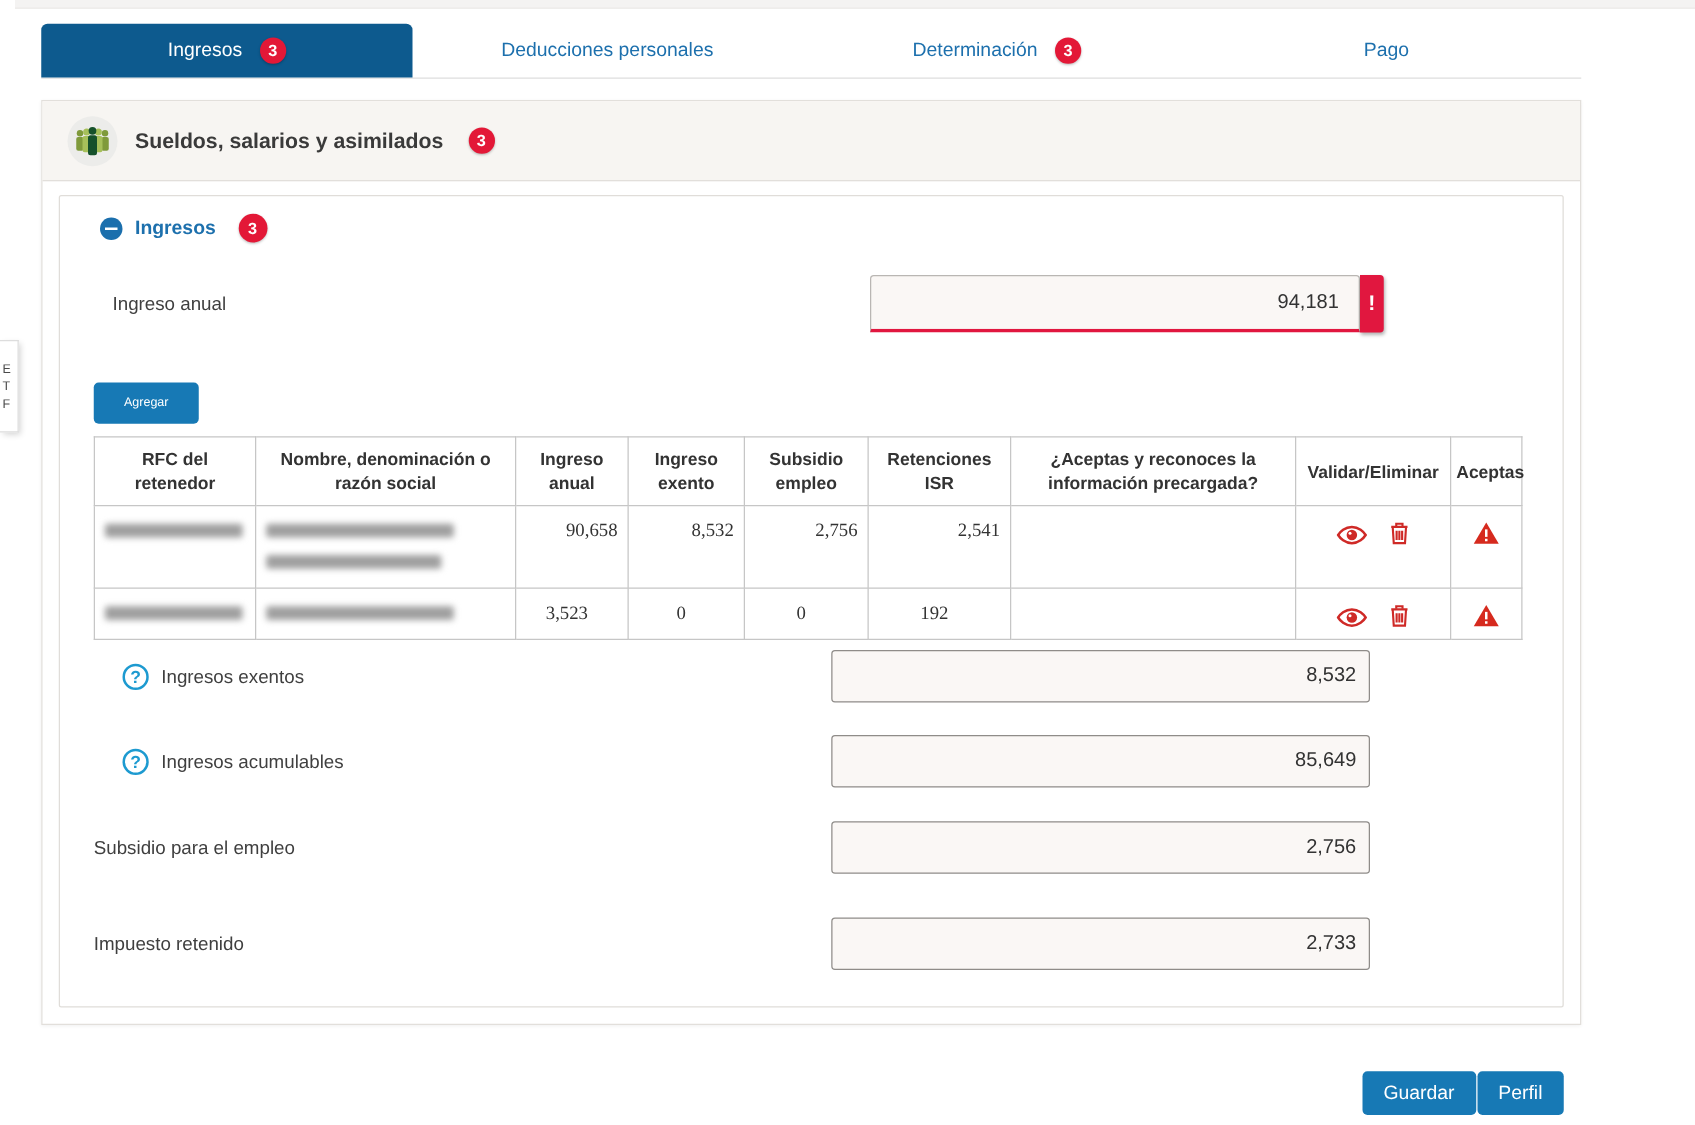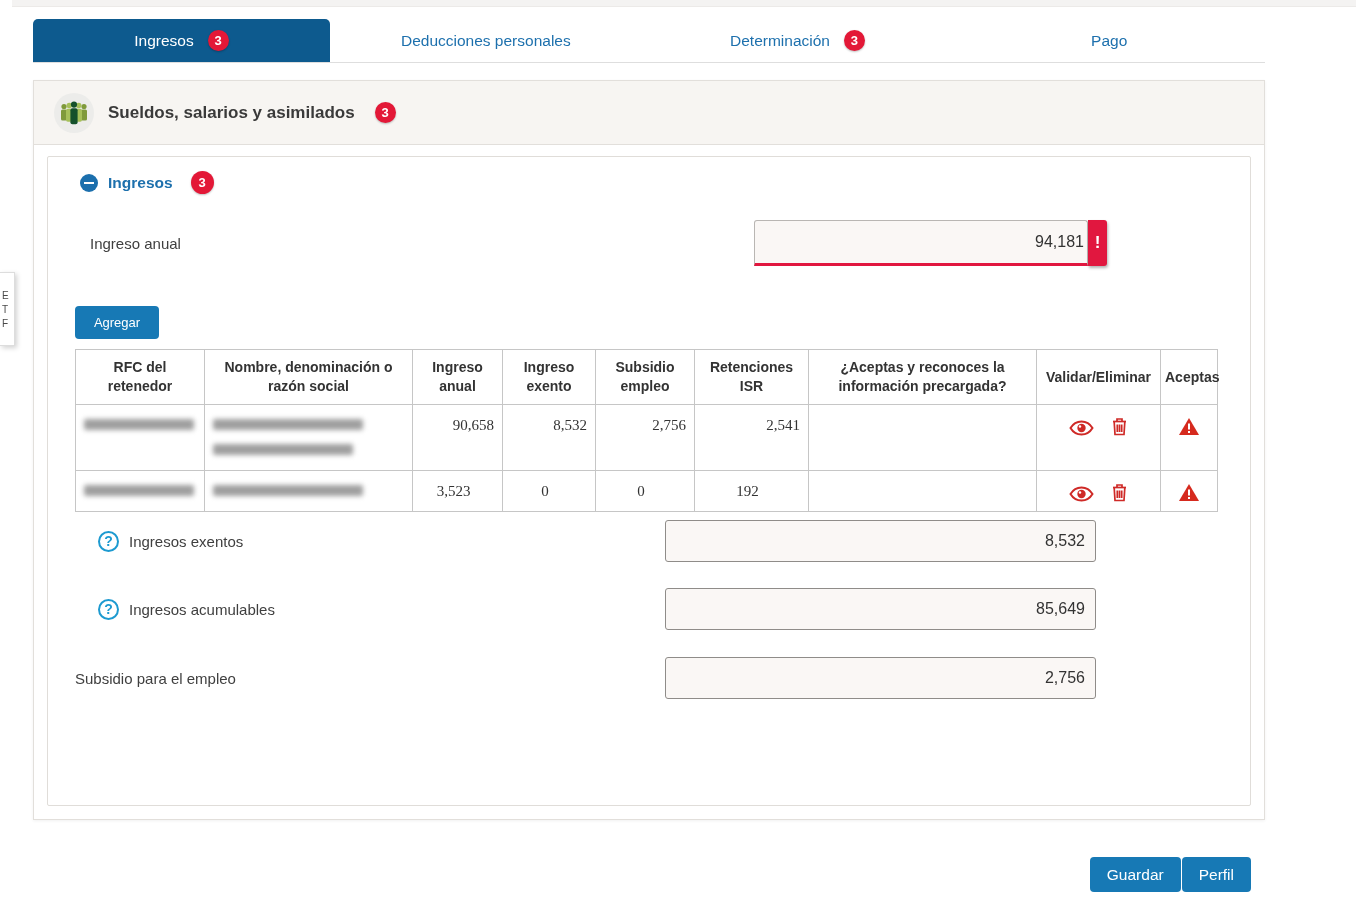--- a/index.html
+++ b/index.html
@@ -42,24 +42,24 @@
   .subsection-title { font-size:15.5px; font-weight:bold; color:#1d70ad; }
   .subsection .badge { margin-left:8px; width:23px; height:23px; }
 
   .field-row { display:flex; align-items:center; }
   .field-row label { font-size:15px; color:#3f3f3f; }
   .spacer { flex:1; }
 
   .row-ingreso-anual { margin-top:26px; margin-left:26px; height:46px; }
   .err-wrap { display:flex; align-items:stretch; margin-right:127px; height:46px; }
   .input { background:#faf7f5; font-family:"Liberation Sans",sans-serif; font-size:16px; color:#333; text-align:right; }
-  .input-error { width:334px; border:1px solid #b9b6b3; border-bottom:3px solid #e1173f; border-radius:3px 3px 0 0; padding:0 3px; }
+  .input-error { width:392px; border:1px solid #b9b6b3; border-bottom:3px solid #e1173f; border-radius:3px 3px 0 0; padding:0 16px; }
   .err-flag { width:19px; background:#e1173f; color:#fff; font-weight:bold; font-size:17px; display:flex; align-items:center; justify-content:center; border-radius:0 3px 3px 0; box-shadow:1px 2px 3px rgba(0,0,0,.3); }
 
-  .btn { font-family:"Liberation Sans",sans-serif; background:#1779b5; color:#fff; border:none; border-radius:4px; font-size:13px; cursor:pointer; }
+  .btn { font-family:"Liberation Sans",sans-serif; background:#1779b5; color:#fff; border:none; border-radius:4px; font-size:10px; cursor:pointer; }
   .btn-agregar { margin-top:40px; margin-left:11px; width:84px; height:33px; display:block; }
 
   
   table.grid { margin-top:10px; margin-left:11px; border-collapse:collapse; width:1142px; table-layout:fixed; }
   .grid th, .grid td { border:1px solid #c6c6c6; font-size:14px; }
   .grid th { font-weight:bold; color:#333; text-align:center; padding:7px 4px; line-height:1.35; height:55px; background:#fff; }
   .grid td { vertical-align:top; padding-top:12px;font-family:Liberation Serif, serif; }
   .grid td.num { text-align:right; padding-right:8px; font-size:15px; color:#333; }
   .grid tr.r1 td { height:66px; }
   .grid tr.r2 td { height:41px;text-align:center; }
@@ -278,20 +278,25 @@
       <span class="spacer"></span>
       <input class="input input-plain" readonly="" value="85,649" style="">
     </div>
 
     <div class="field-row lower row-subsidio">
       <label>Subsidio para el empleo</label>
       <span class="spacer"></span>
       <input class="input input-plain" readonly="" value="2,756" style="">
     </div>
 
+    <div class="field-row lower row-impuesto">
+      <label>Impuesto retenido</label>
+      <span class="spacer"></span>
+      <input class="input input-plain" readonly="" value="2,733" style="">
+    </div>
 
   </div>
 </div>
 
 <div class="footer-buttons">
   <button class="btn">Guardar</button>
   <button class="btn">Perfil</button>
 </div>
 
 </body></html>

